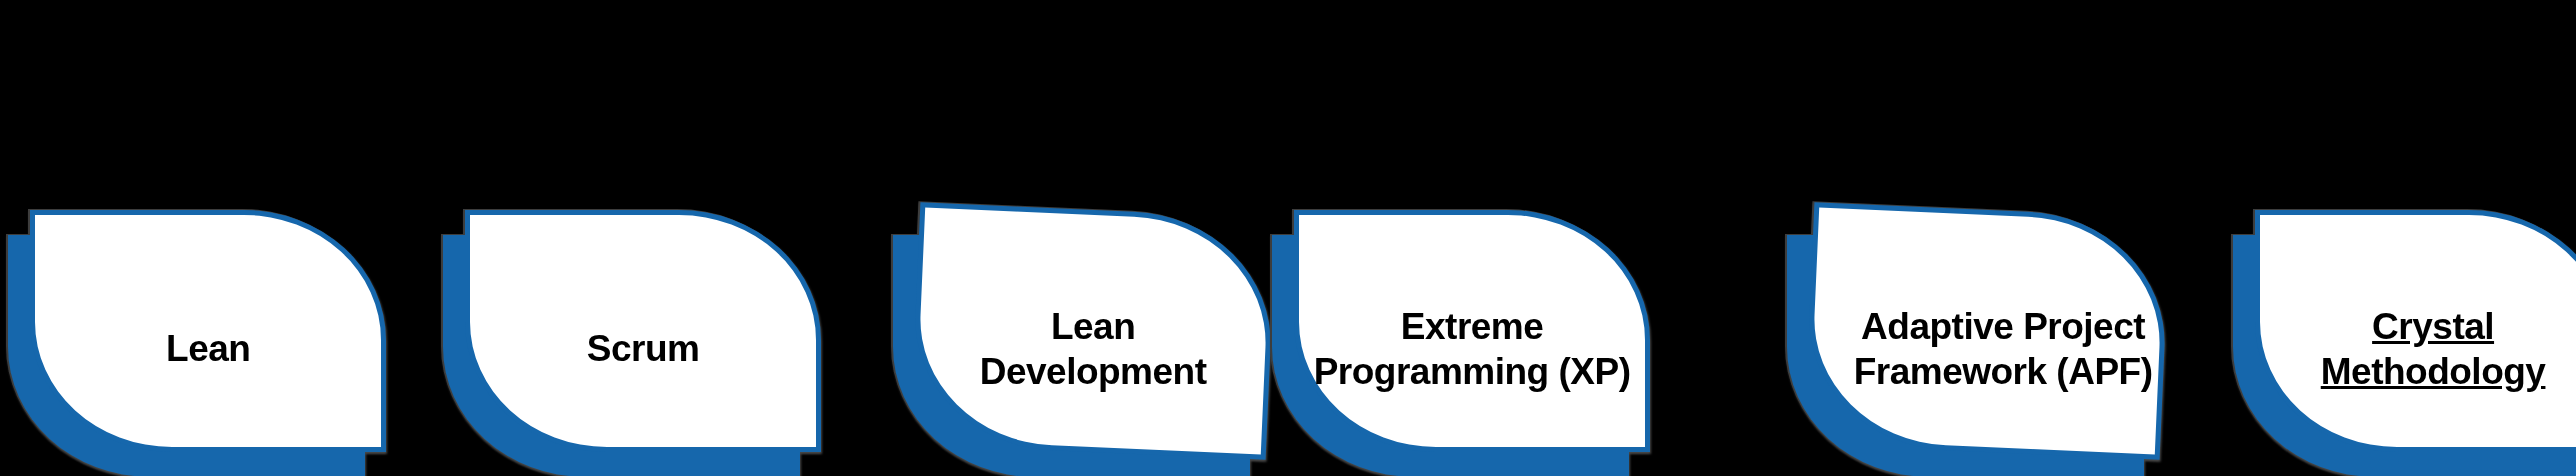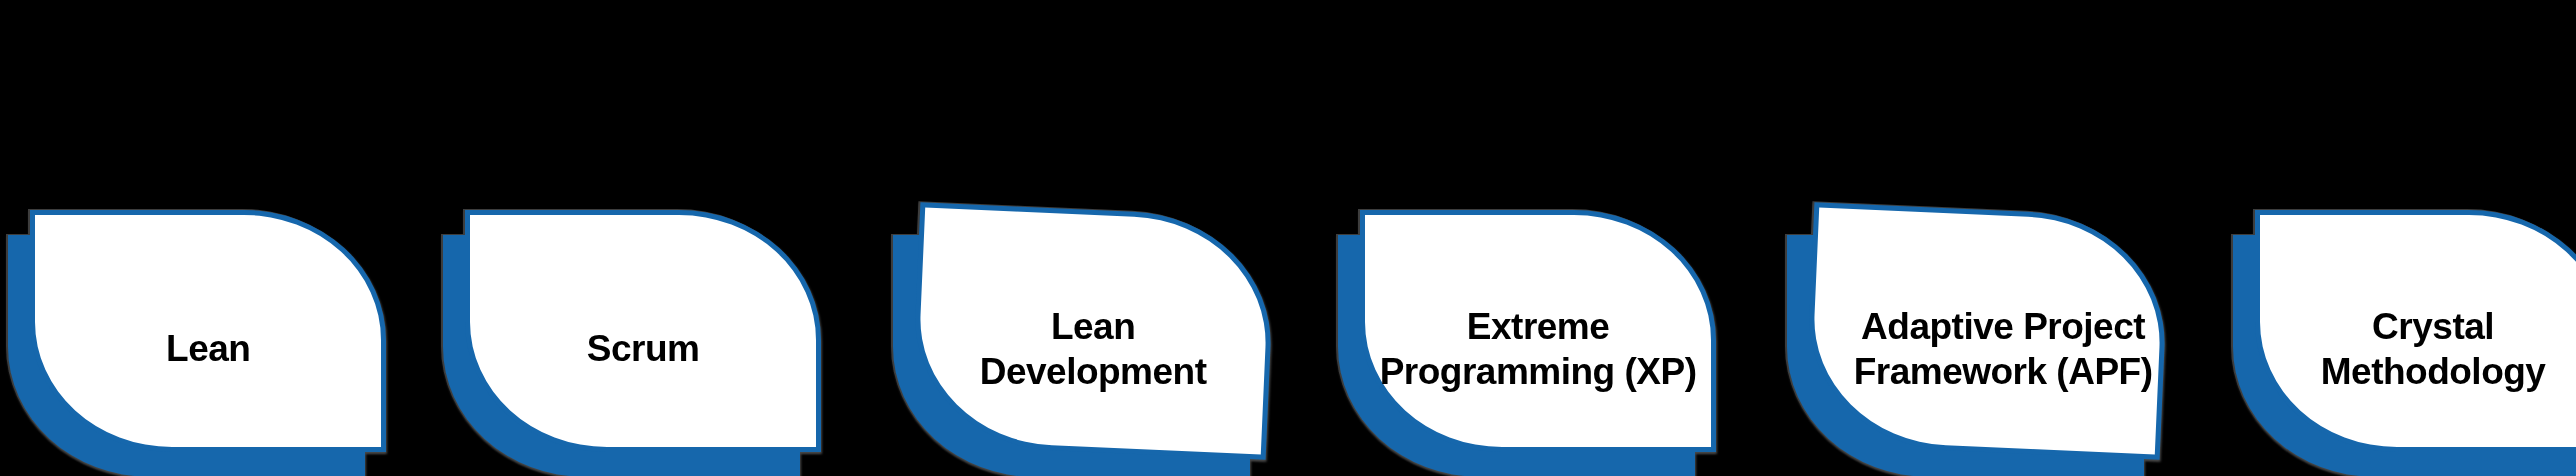--- a/index.html
+++ b/index.html
@@ -88,21 +88,21 @@
 
   <div class="leaf-group tilt" style="left:893px">
     <div class="leaf leaf-shadow" style="background: rgb(22, 103, 172);"></div>
     <div class="leaf leaf-body" style="background: rgb(255, 255, 255); border-color: rgb(22, 103, 172);"></div>
     <div class="leaf-label-box">
       <div class="leaf-label" style="color: rgb(0, 0, 0);">Lean
 Development</div>
     </div>
   </div>
 
-  <div class="leaf-group" style="left:1338px">
+  <div class="leaf-group" style="left:1272px">
     <div class="leaf leaf-shadow" style="background: rgb(22, 103, 172);"></div>
     <div class="leaf leaf-body" style="background: rgb(255, 255, 255); border-color: rgb(22, 103, 172);"></div>
     <div class="leaf-label-box">
       <div class="leaf-label" style="color: rgb(0, 0, 0);">Extreme
 Programming (XP)</div>
     </div>
   </div>
 
   <div class="leaf-group tilt" style="left:1787px">
     <div class="leaf leaf-shadow" style="background: rgb(22, 103, 172);"></div>
@@ -110,19 +110,19 @@
     <div class="leaf-label-box">
       <div class="leaf-label" style="color: rgb(0, 0, 0); margin-left: 32px;">Adaptive Project
 Framework (APF)</div>
     </div>
   </div>
 
   <div class="leaf-group" style="left:2233px">
     <div class="leaf leaf-shadow" style="background: rgb(22, 103, 172);"></div>
     <div class="leaf leaf-body" style="background: rgb(255, 255, 255); border-color: rgb(22, 103, 172);"></div>
     <div class="leaf-label-box">
-      <div class="leaf-label" style="color: rgb(0, 0, 0);">Crystal
+      <div class="leaf-label" style="color: rgb(0, 0, 0); text-decoration: underline;">Crystal
 Methodology</div>
     </div>
   </div>
 
 </div>
 
 
 </body></html>

